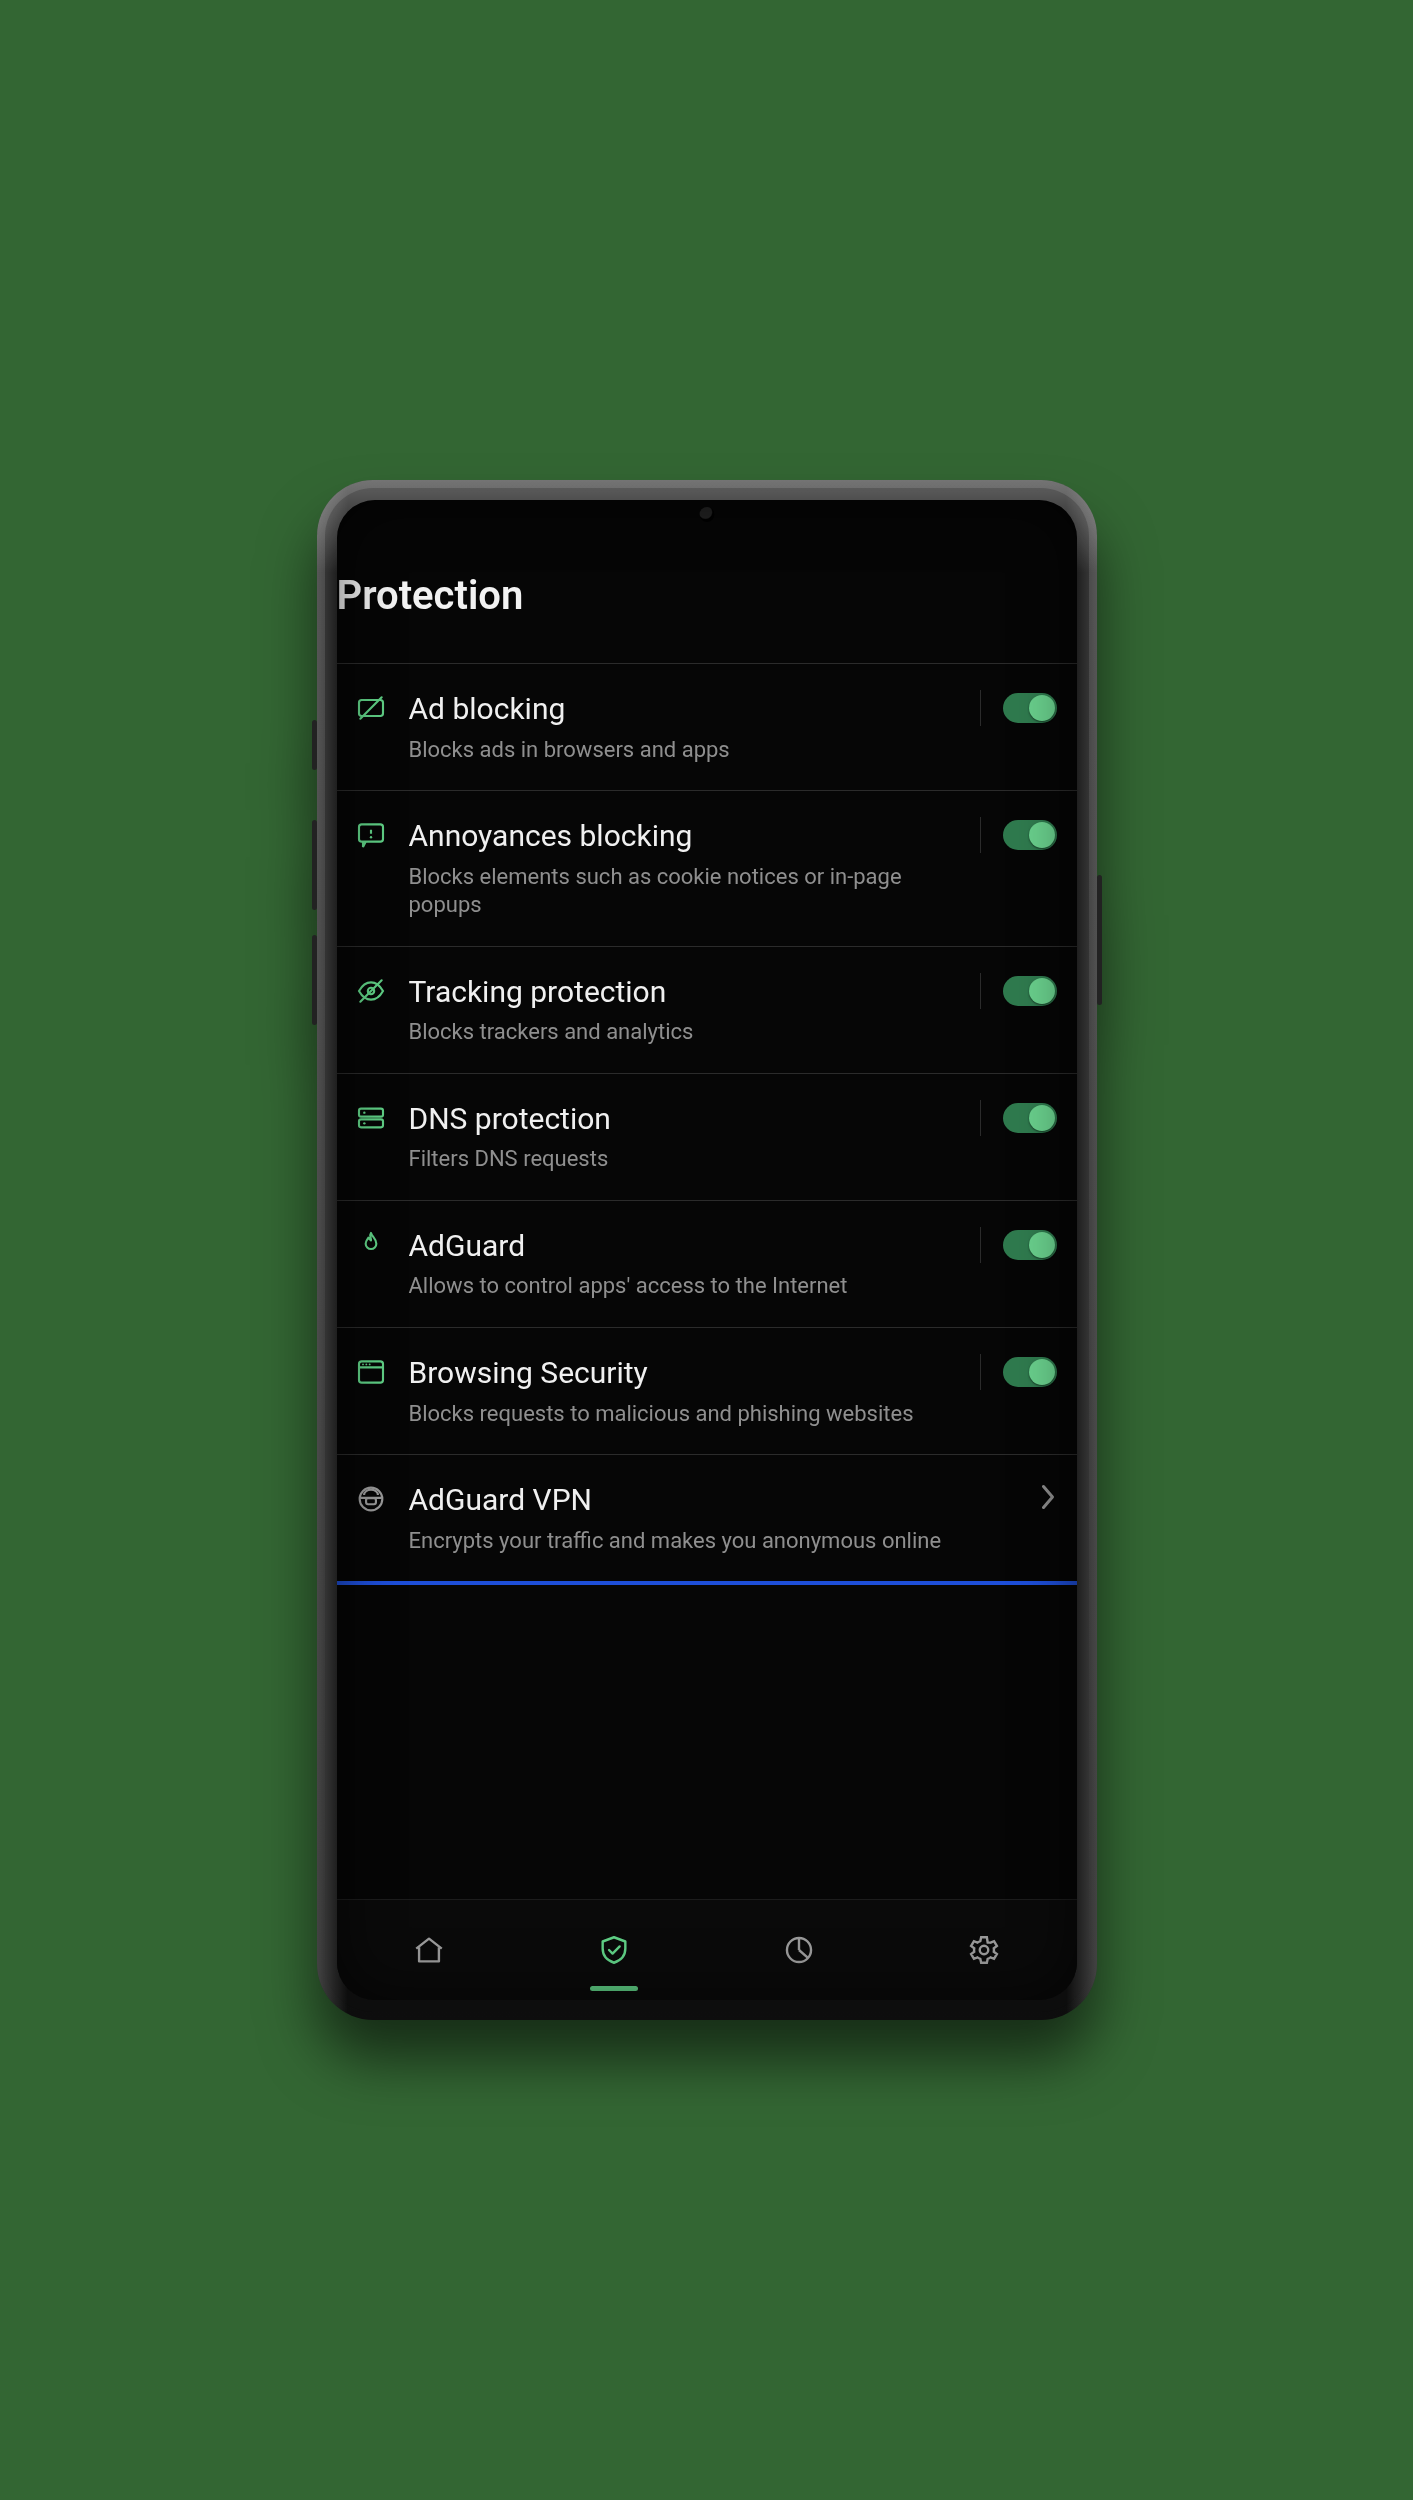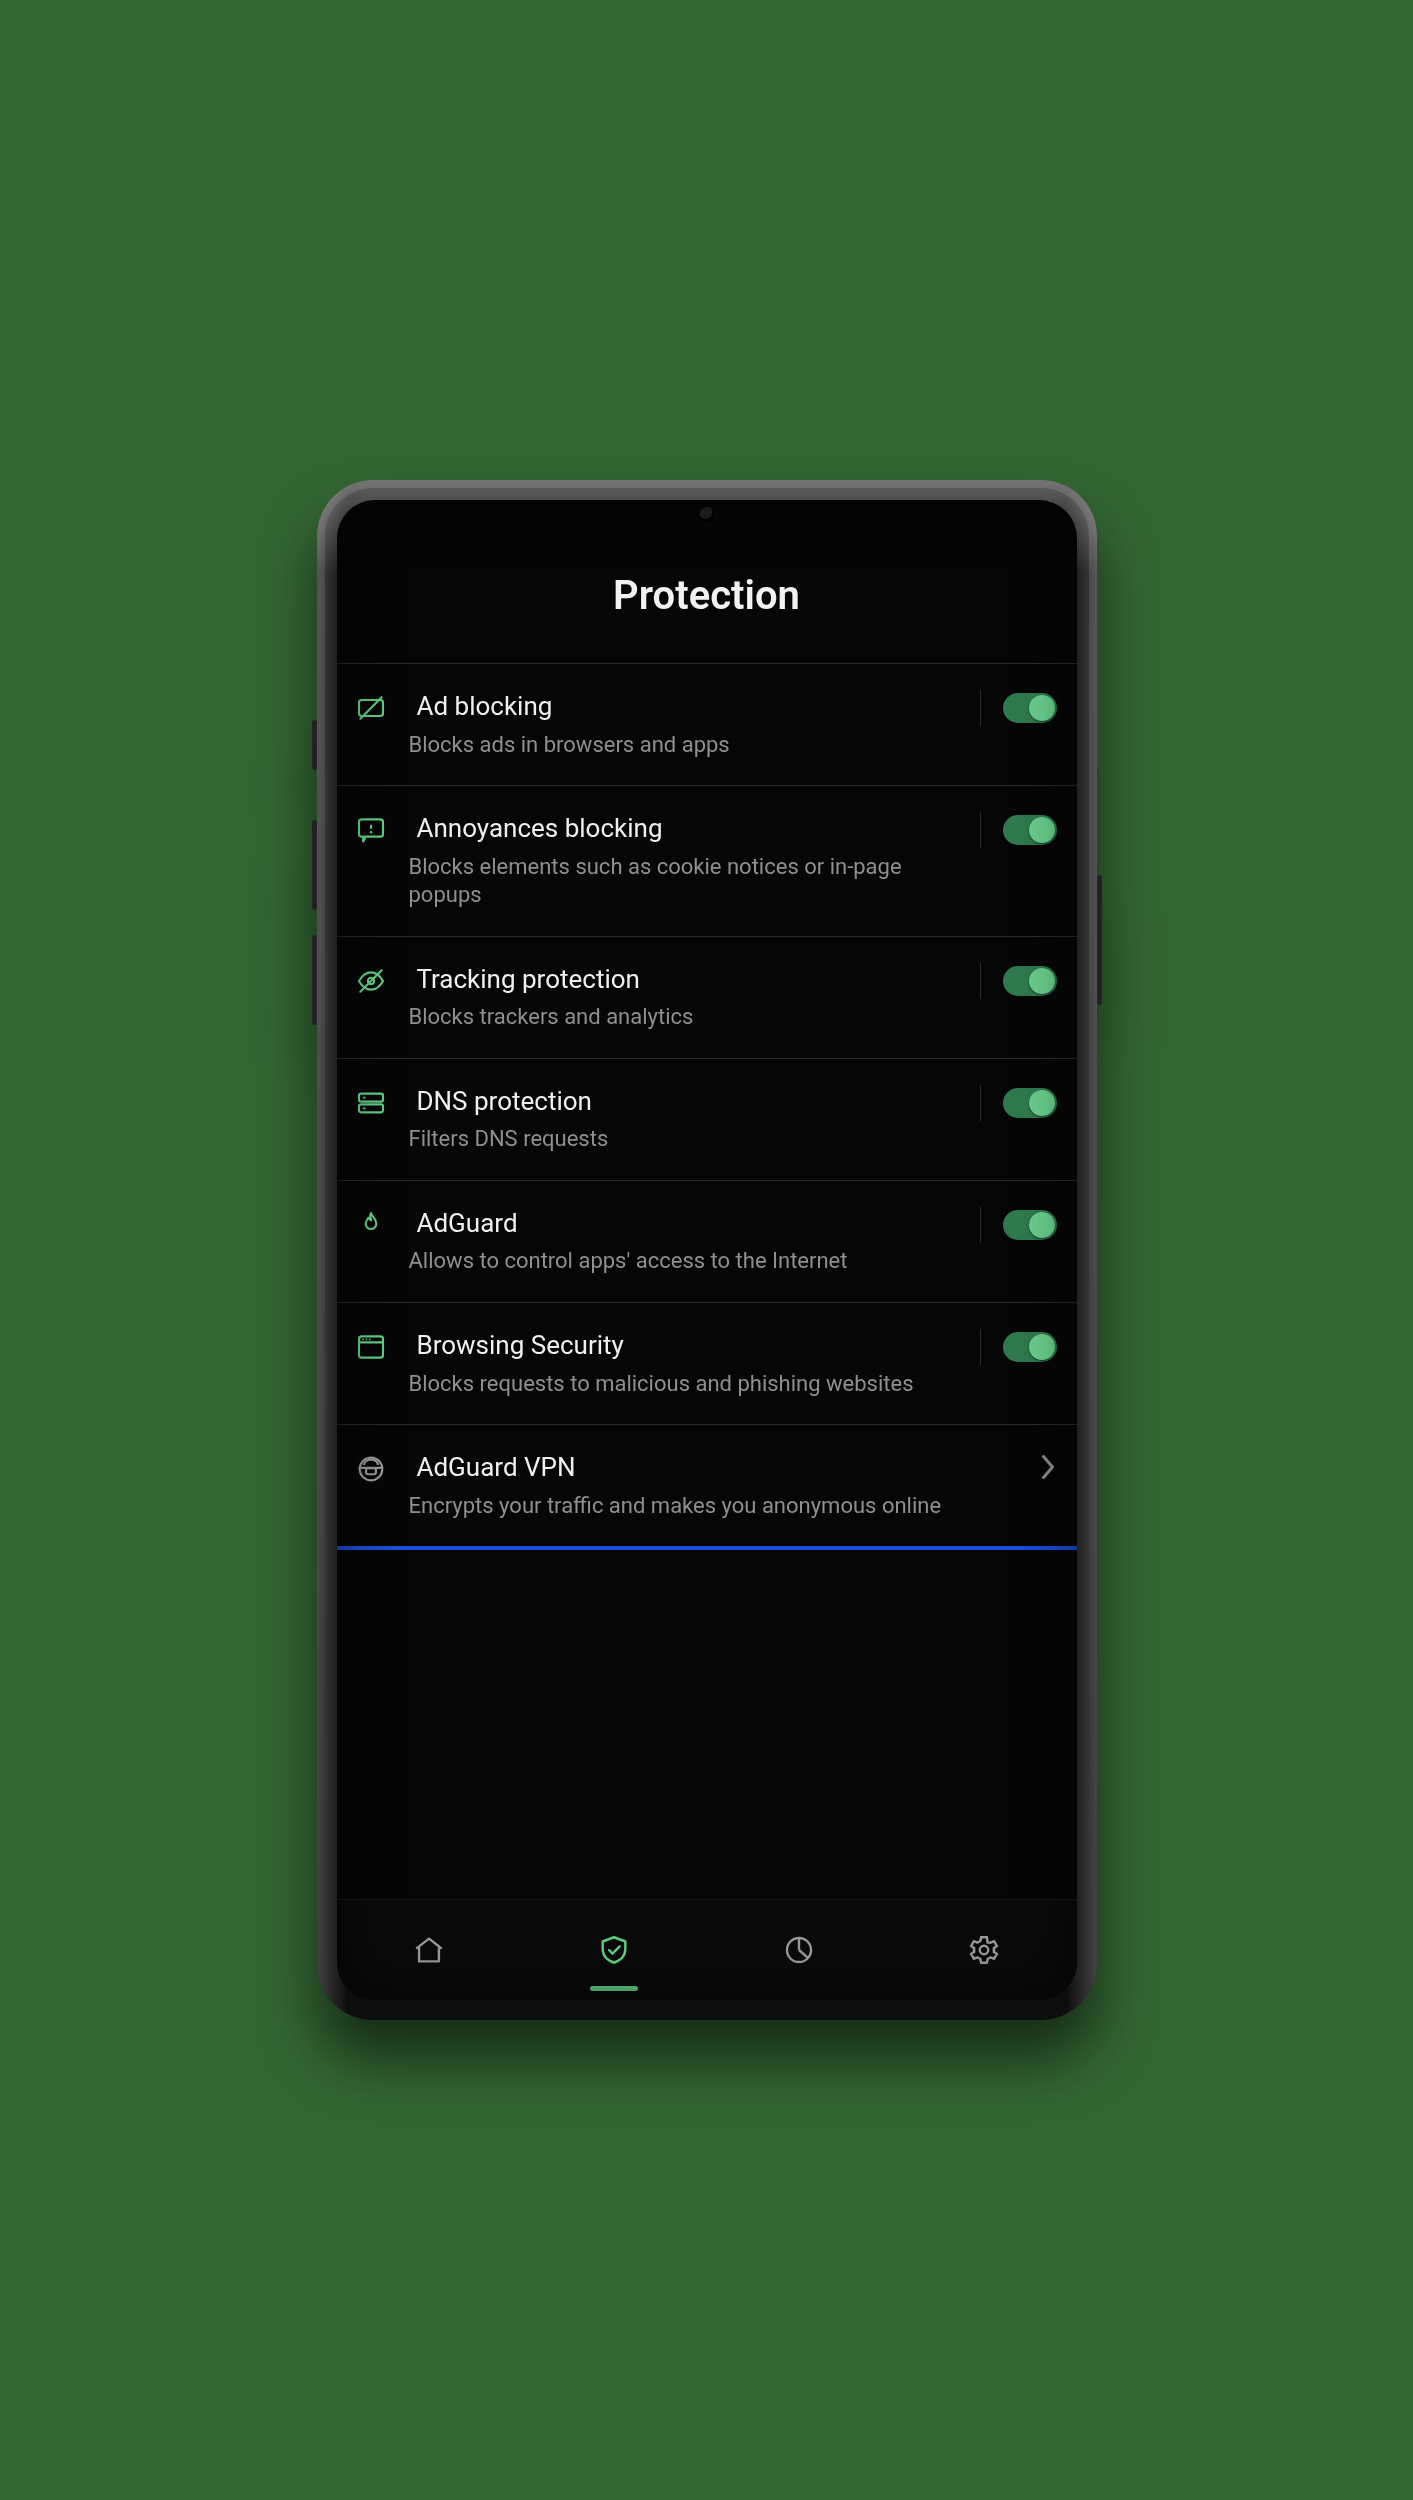--- a/index.html
+++ b/index.html
@@ -85,21 +85,21 @@
     transform: translateX(-50%);
     width: 15px;
     height: 15px;
     border-radius: 50%;
     background: radial-gradient(circle at 40% 35%, #222 0 45%, #000 55%);
   }
 
   .title {
     font-size: 40px;
     font-weight: 600;
-    text-align: center;
+    text-align: left;
     padding: 72px 0 44px;
     color: #f2f2f2;
   }
 
   .list {
     flex: 1;
     overflow: hidden;
   }
   .row {
     display: flex;
@@ -119,24 +119,23 @@
     align-items: center;
     justify-content: center;
   }
   .row-icon svg { display:block; }
   .row-text {
     flex: 1;
     min-width: 0;
     padding-right: 18px;
   }
   .row-title {
-    font-size: 26px;
+    font-size: 30px;
     color: #f0f0f0;
     line-height: 1.25;
-    margin-left: 8px;
   }
   .row-sub {
     font-size: 22px;
     color: #8f8f8f;
     margin-top: 8px;
     line-height: 1.3;
   }
   .row-right {
     flex: 0 0 auto;
     display: flex;

